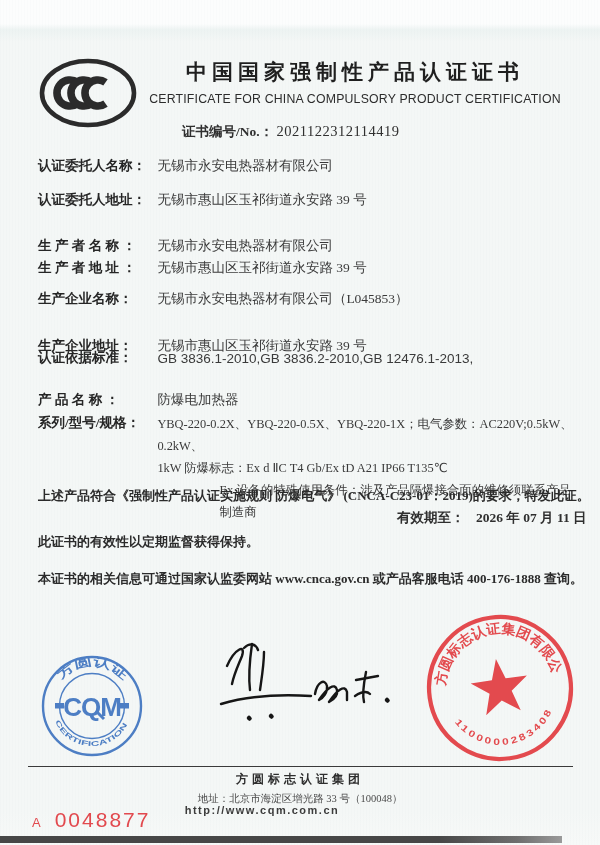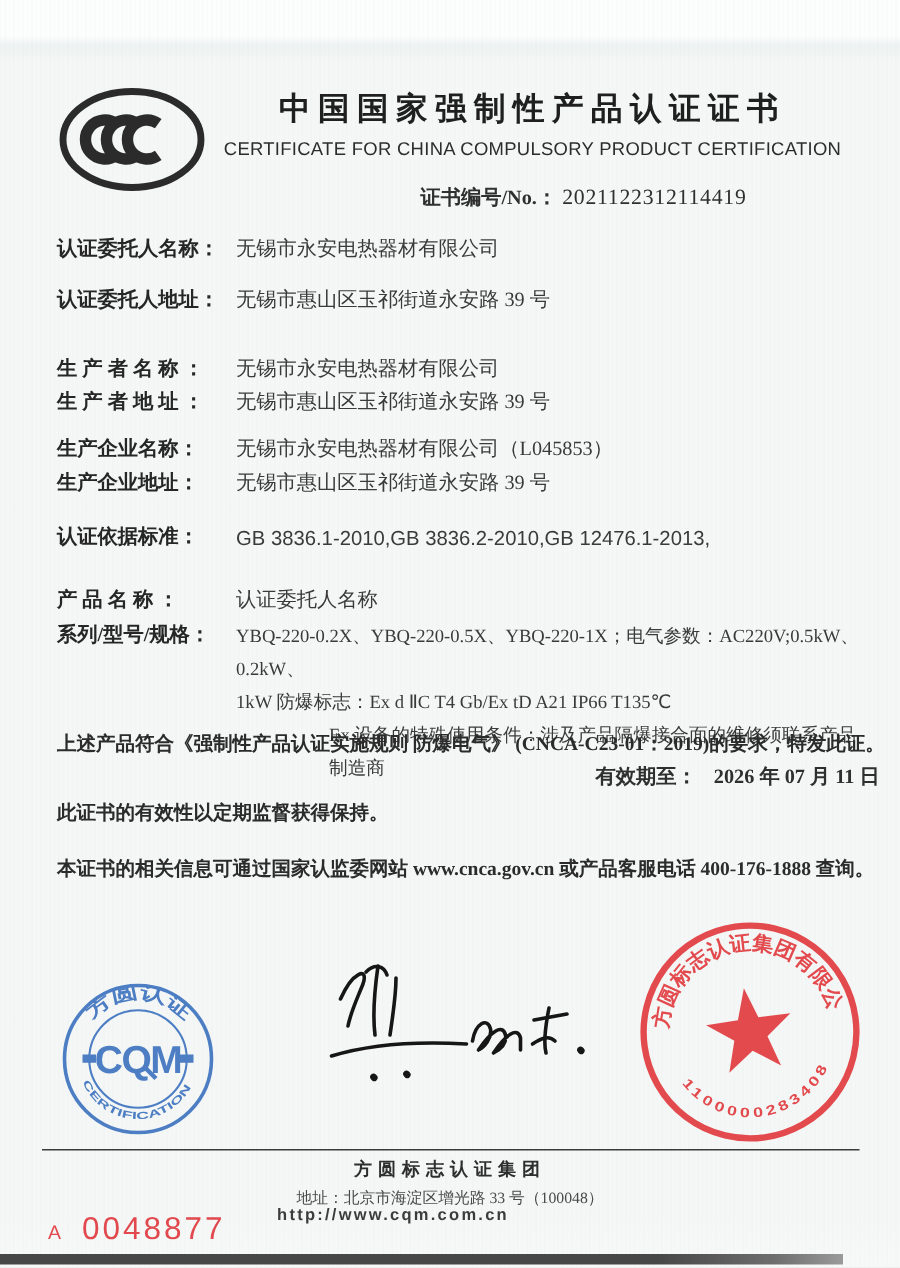--- a/index.html
+++ b/index.html
@@ -14,21 +14,21 @@
       repeating-linear-gradient(90deg, rgba(20,60,80,0.012) 0 1px, transparent 1px 3px),
       linear-gradient(180deg,#fcfdfd 0px,#fcfdfd 24px,#edf3f2 30px,#f4f7f6 42px,#f4f7f6 96%,#f7f9f8 100%);
     color:#2f2f2f;
   }
   .abs{position:absolute;}
   
   .title{left:140px;top:58px;width:430px;text-align:center;
     font-size:21px;font-weight:600;letter-spacing:5px;color:#1f1f1f;}
   .subtitle{left:130px;top:92px;width:450px;text-align:center;
     font-family:"Liberation Sans",sans-serif;font-size:12.3px;color:#2c2c2c;letter-spacing:0.2px;}
-  .certno{left:200px;top:123px;width:378px;text-align:center;font-size:13.5px;font-weight:600;}
+  .certno{left:182px;top:123px;width:378px;text-align:left;font-size:13.5px;font-weight:600;}
   .certno .num{font-family:"Liberation Serif",serif;font-weight:400;font-size:14.5px;letter-spacing:0.5px;}
   
   .row{left:38px;width:540px;font-size:13.5px;line-height:19px;white-space:nowrap;}
   .lbl{display:inline-block;width:116px;font-weight:700;color:#262626;vertical-align:top;}
   .val{color:#3a3a3a;}
   .stdlines{display:inline-block;vertical-align:top;line-height:22px;font-family:"Liberation Sans",sans-serif;color:#3a3a3a;}
   .serieslines{display:inline-block;vertical-align:top;line-height:22px;font-size:12.4px;color:#3a3a3a;width:424px;white-space:normal;}
   .serieslines .l3{padding-left:62px;}
   .compliance{left:38px;top:487px;width:545px;font-size:13px;font-weight:600;color:#2b2b2b;white-space:nowrap;}
   .dates{font-size:13.5px;font-weight:700;}
@@ -79,35 +79,35 @@
     <span class="val">无锡市永安电热器材有限公司</span>
   </div>
   <div class="abs row" style="top:258px">
     <span class="lbl">生 产 者 地 址 ：</span>
     <span class="val">无锡市惠山区玉祁街道永安路 39 号</span>
   </div>
   <div class="abs row" style="top:289px">
     <span class="lbl">生产企业名称：</span>
     <span class="val">无锡市永安电热器材有限公司（L045853）</span>
   </div>
-  <div class="abs row" style="top:312px">
+  <div class="abs row" style="top:336px">
     <span class="lbl">生产企业地址：</span>
     <span class="val">无锡市惠山区玉祁街道永安路 39 号</span>
   </div>
 
   <div class="abs row" style="top:348px">
     <span class="lbl">认证依据标准：</span>
     <span class="stdlines">
       <div>GB 3836.1-2010,GB 3836.2-2010,GB 12476.1-2013,</div>
     </span>
   </div>
 
   <div class="abs row" style="top:390px">
     <span class="lbl">产 品 名 称 ：</span>
-    <span class="val">认证委托人名称</span>
+    <span class="val">防爆电加热器</span>
   </div>
 
   <div class="abs row" style="top:413px">
     <span class="lbl">系列/型号/规格：</span>
     <span class="serieslines">
       <div>YBQ-220-0.2X、YBQ-220-0.5X、YBQ-220-1X；电气参数：AC220V;0.5kW、0.2kW、</div>
       <div>1kW 防爆标志：Ex d ⅡC T4 Gb/Ex tD A21 IP66 T135℃</div>
       <div class="l3">Ex 设备的特殊使用条件：涉及产品隔爆接合面的维修须联系产品制造商</div>
     </span>
   </div>

